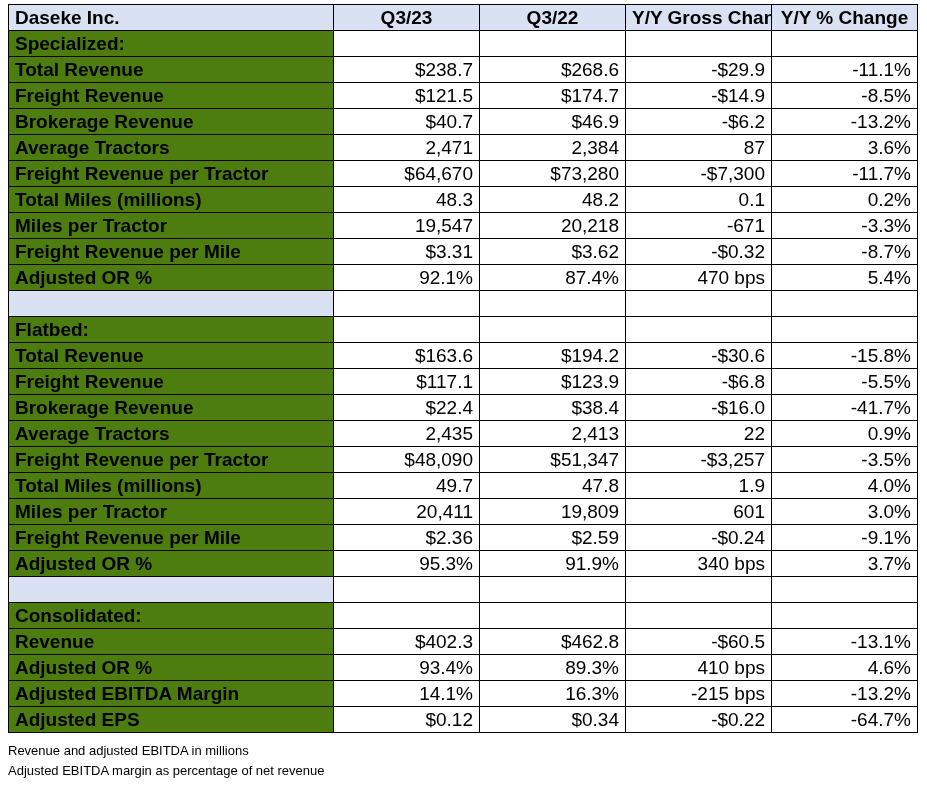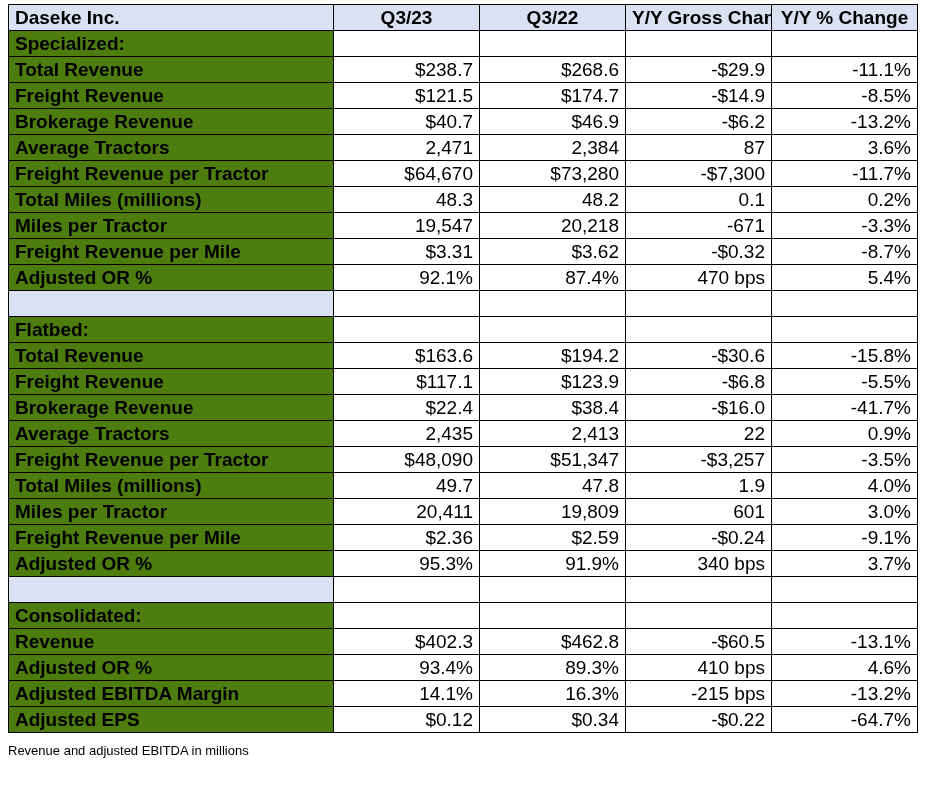--- a/index.html
+++ b/index.html
@@ -282,15 +282,16 @@
           <td class="num">$0.12</td>
           <td class="num">$0.34</td>
           <td class="num">-$0.22</td>
           <td class="num">-64.7%</td>
         </tr>
       </tbody>
   </table>
 
   <div class="footnotes">
     <div>Revenue and adjusted EBITDA in millions</div>
+    <div>Adjusted EBITDA margin as percentage of net revenue</div>
   </div>
 
 </div>
 
 </body></html>

